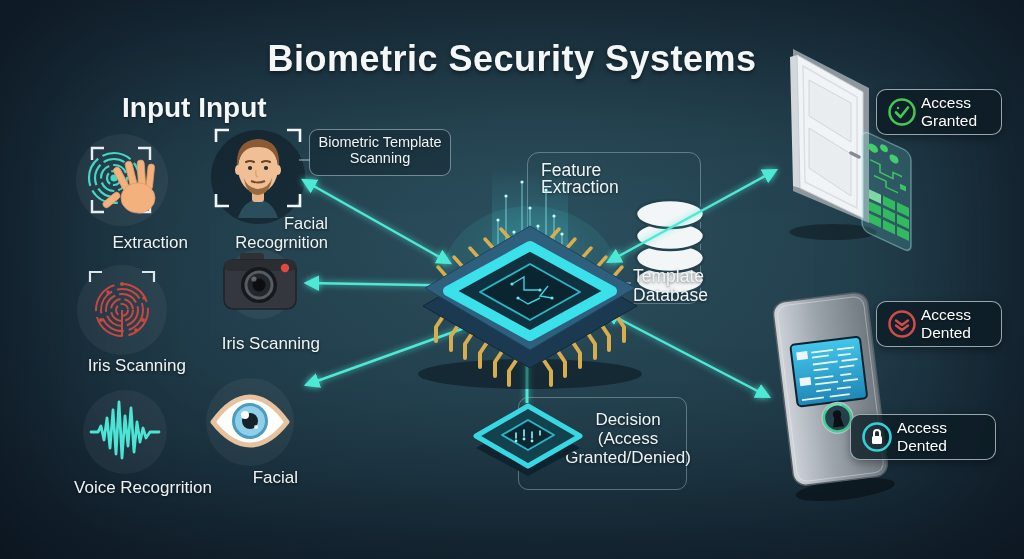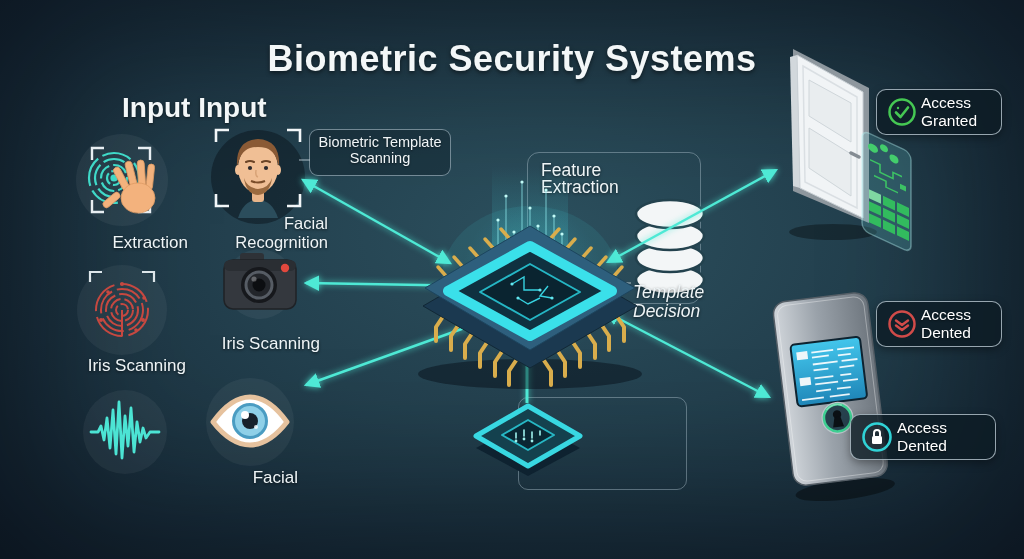--- a/index.html
+++ b/index.html
@@ -105,20 +105,21 @@
         <circle cx="64" cy="68" r="1.8"></circle>
         <circle cx="72" cy="36" r="1.8"></circle>
     </g>
   </svg>
   <div class="abs label" style="left:58px;top:356px;width:128px;">Iris Scanning</div>
 
   <svg class="abs" style="left:75px;top:388px;" width="100" height="90" viewBox="0 0 100 90">
     <circle cx="50" cy="44" r="42" fill="rgba(255,255,255,0.05)"></circle>
     <polyline fill="none" stroke="#4ce4d4" stroke-width="2.8" stroke-linejoin="round" stroke-linecap="round" points="16,44 23,44 26,38 29,52 32,30 35,60 38,22 41,66 44,14 47,70 50,28 53,58 56,20 59,64 62,34 65,54 68,40 71,50 75,44 84,44"></polyline>
   </svg>
+  <div class="abs label" style="left:32px;top:478px;width:180px;">Voice Recogrrition</div>
 
   <svg class="abs" style="left:202px;top:126px;" width="112" height="102" viewBox="0 0 112 102">
     <circle cx="56" cy="51" r="47" fill="rgba(9,20,28,0.5)"></circle>
     <path d="M36,92 Q42,74 56,74 Q70,74 76,92 Z" fill="#2b4d5c"></path>
     <rect x="50" y="64" width="12" height="12" rx="3" fill="#e8b58a"></rect>
     <ellipse cx="56" cy="42" rx="20" ry="25" fill="#f0bf95"></ellipse>
     <path d="M35,42 Q33,14 56,13 Q79,14 77,42 Q74,25 64,22 Q56,20 48,22 Q38,25 35,42 Z" fill="#8a5a35"></path>
     <ellipse cx="36" cy="44" rx="3" ry="5" fill="#f0bf95"></ellipse>
     <ellipse cx="76" cy="44" rx="3" ry="5" fill="#f0bf95"></ellipse>
     <g fill="#2a2a2e">
@@ -177,26 +178,31 @@
 
   <svg class="abs" style="left:633px;top:193px;" width="74" height="104" viewBox="0 0 74 104">
     <g fill="#f3f6f7" stroke="#23424e" stroke-width="2.6">
       <ellipse cx="37" cy="87" rx="34" ry="14"></ellipse>
       <ellipse cx="37" cy="65" rx="34" ry="14"></ellipse>
       <ellipse cx="37" cy="43" rx="34" ry="14"></ellipse>
       <ellipse cx="37" cy="21" rx="34" ry="14"></ellipse>
     </g>
   </svg>
 
-  <div class="abs box-text" style="left:633px;top:283px;font-size:17.5px;line-height:19px;font-style:italic;">
+  <div class="abs box-text" style="left:633px;top:267px;font-size:17.5px;line-height:19px;">
     <div>Template</div>
+    <div>Database</div>
+  </div>
+
+  <div class="abs outline-box" style="left:518px;top:397px;width:167px;height:91px;border-radius:10px;"></div>
+  <div class="abs box-text" style="left:548px;top:410px;width:160px;font-size:17px;line-height:19px;text-align:center;">
     <div>Decision</div>
-  </div>
-
-  <div class="abs outline-box" style="left:518px;top:397px;width:167px;height:91px;border-radius:10px;"></div>
+    <div>(Access</div>
+    <div>Granted/Denied)</div>
+  </div>
 
   <svg class="abs" style="left:763px;top:36px;" width="192" height="232" viewBox="0 0 192 232">
     <ellipse cx="70" cy="196" rx="44" ry="8" fill="rgba(0,0,0,0.35)"></ellipse>
     <polygon points="30,13 106,52 106,187 30,155" fill="#8e979e"></polygon>
     <polygon points="27,21 34,19 37,152 30,150" fill="#d2d8dc"></polygon>
     <polygon points="34,19 100,56 100,182 37,152" fill="#f1f4f6" stroke="#c9d0d5" stroke-width="1"></polygon>
     <polygon points="40,30 94,61 94,172 42,146" fill="none" stroke="#dadfe3" stroke-width="1.5"></polygon>
     <polygon points="46,44 88,67 88,106 46,80" fill="#e9edef" stroke="#cfd6da" stroke-width="1"></polygon>
     <polygon points="46,92 88,118 88,160 46,132" fill="#e9edef" stroke="#cfd6da" stroke-width="1"></polygon>
     <line x1="88" y1="117" x2="96" y2="121" stroke="#848c93" stroke-width="3.5" stroke-linecap="round"></line>

